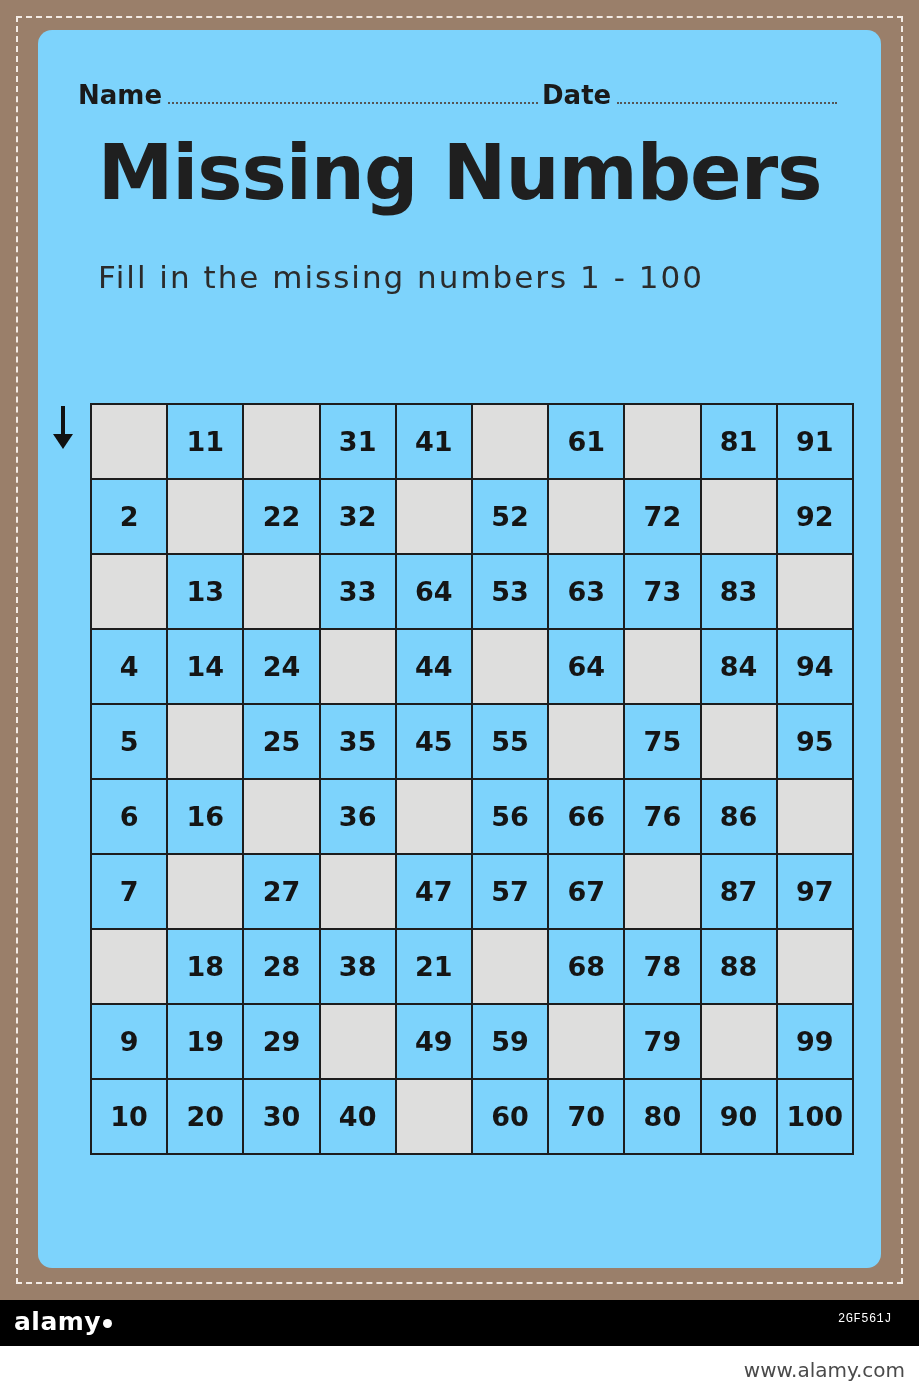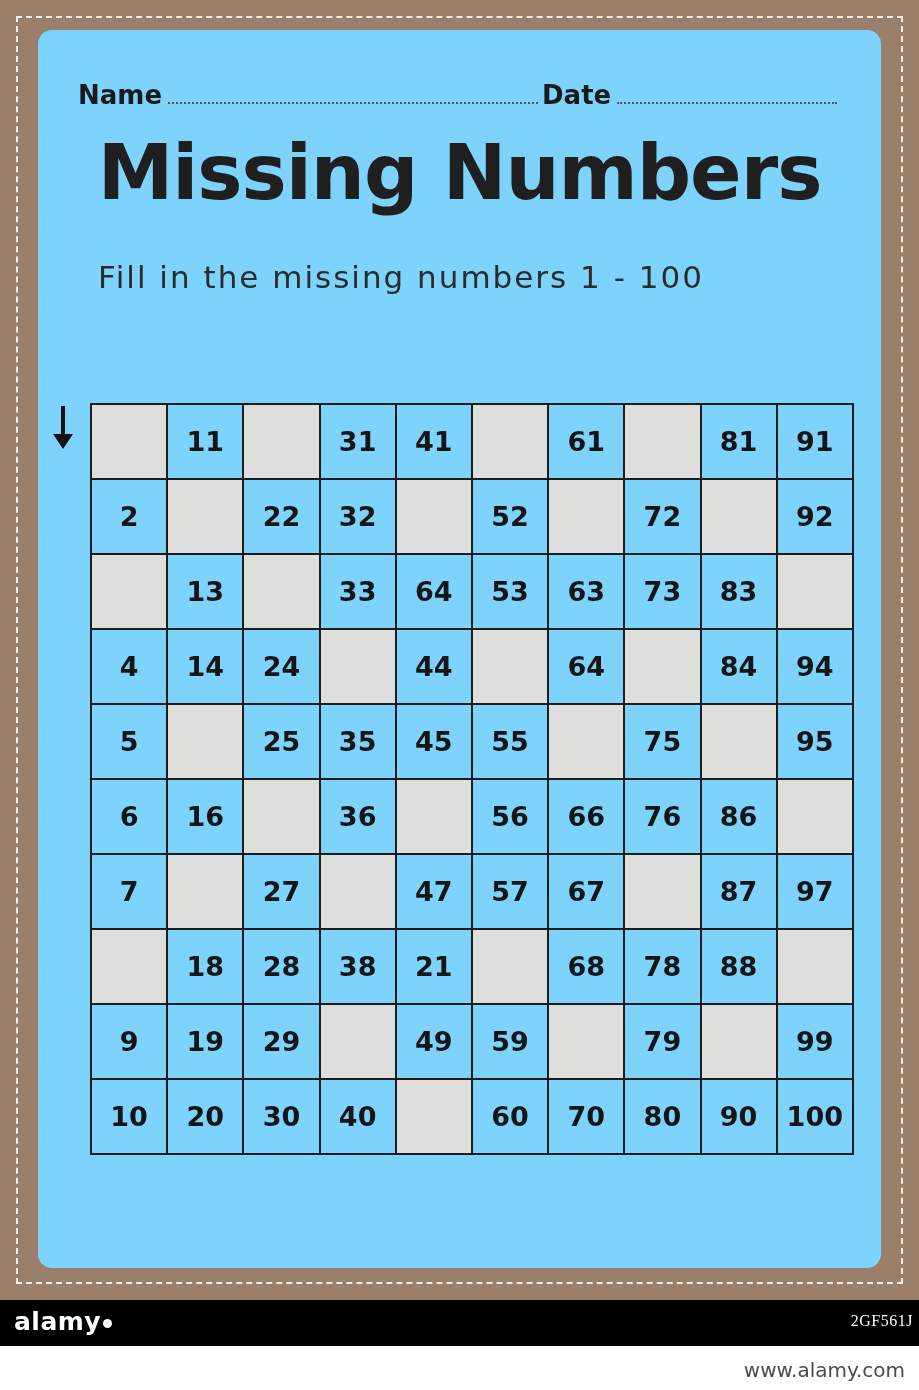--- a/index.html
+++ b/index.html
@@ -177,24 +177,24 @@
     display: inline-block;
     width: 9px;
     height: 9px;
     background: #ffffff;
     border-radius: 50%;
     margin-left: 2px;
     vertical-align: 2px;
   }
   .bb-id {
     position: absolute;
-    right: 6px;
+    right: 27px;
     top: 12px;
-    font-family: Liberation Serif, serif;
-    font-size: 16px;
+    font-family: Liberation Mono, monospace;
+    font-size: 12px;
     color: #ffffff;
     letter-spacing: 0.5px;
   }
   .bb-url {
     position: absolute;
     right: 14px;
     top: 58px;
     font-family: "DejaVu Sans", sans-serif;
     font-size: 20px;
     color: #4a4a4a;

